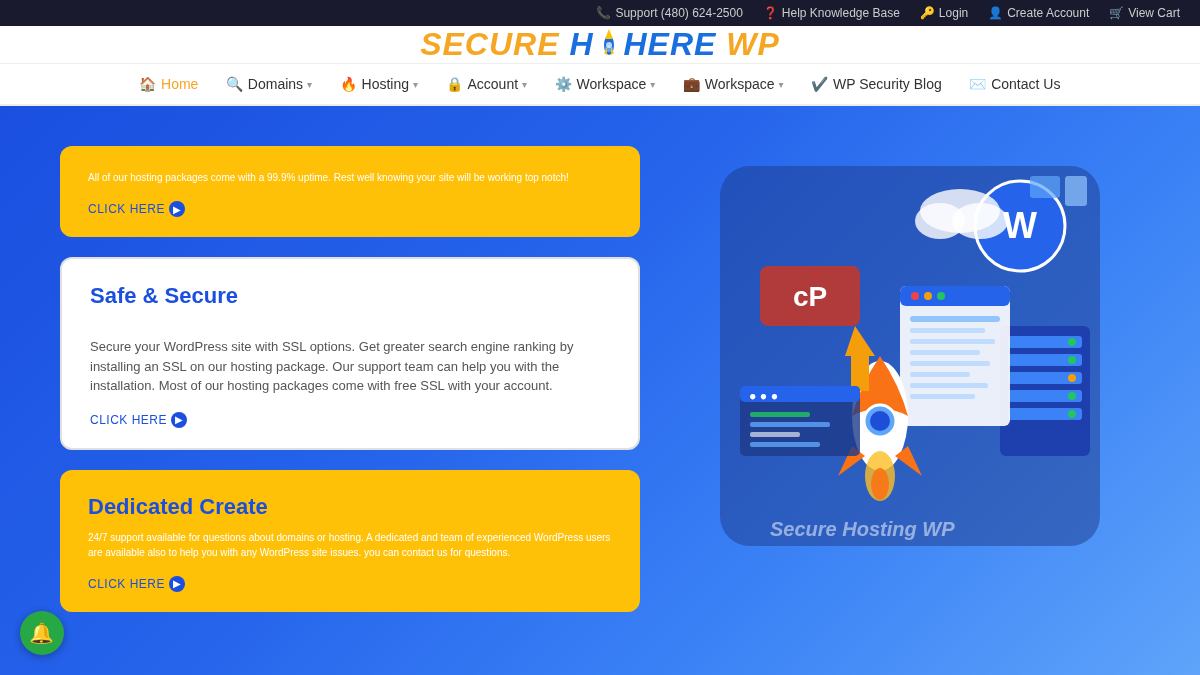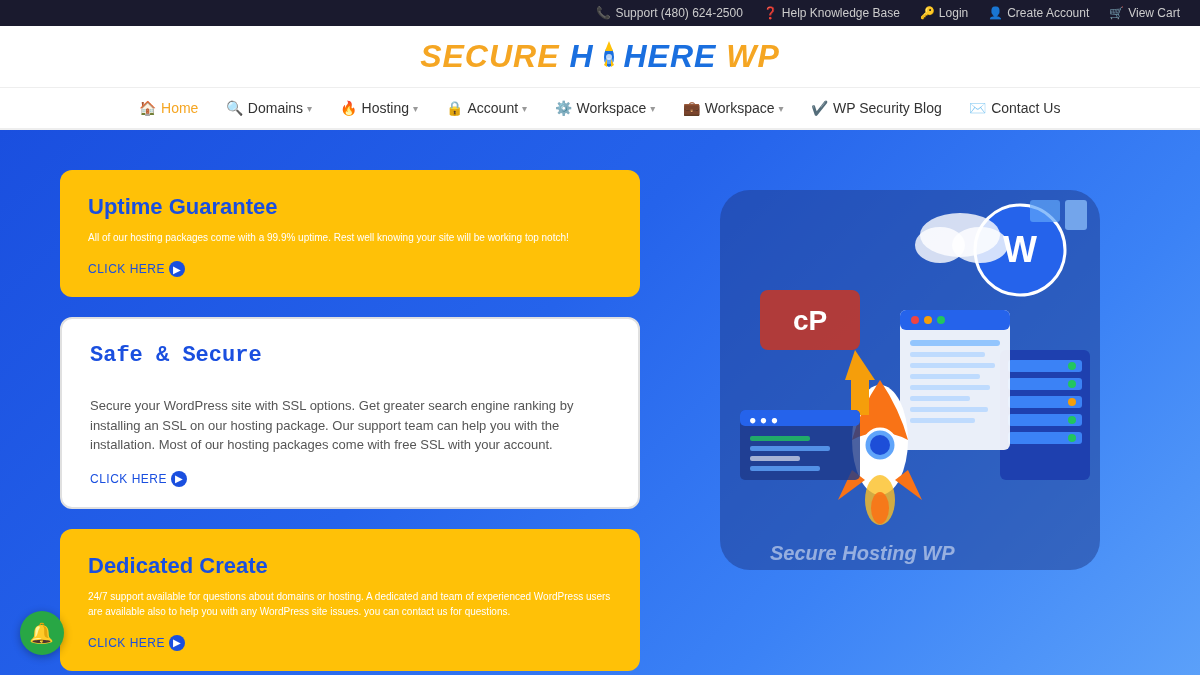--- a/index.html
+++ b/index.html
@@ -14,21 +14,21 @@
       display: flex;
       justify-content: flex-end;
       gap: 20px;
       align-items: center;
     }
     .top-bar a { color: #ccc; text-decoration: none; display: flex; align-items: center; gap: 4px; }
 
     
     .header {
       background: #fff;
-      padding: 12px 20px;
+      padding: 0 20px;
       display: flex;
       justify-content: center;
       align-items: center;
       border-bottom: 1px solid #eee;
     }
     .logo {
       font-size: 32px;
       font-weight: 900;
       letter-spacing: 1px;
       display: flex;
@@ -114,21 +114,20 @@
       background: #fff;
       border-radius: 12px;
       padding: 24px 28px 20px 28px;
       border: 2px solid #e0e0e0;
     }
     .card-white h2 {
       color: #1a4fdf;
       font-size: 22px;
       font-weight: 700;
       margin-bottom: 10px;
-      font-family: Liberation Mono, monospace;
     }
     .card-white p {
       color: #555;
       font-size: 13px;
       line-height: 1.5;
       margin-bottom: 14px;
       margin-top: 28px;
     }
 
     .click-here {
@@ -274,21 +273,20 @@
   </a>
 </nav>
 
 <div class="hero">
 
   <div class="hero-content">
 
     <div class="hero-cards">
 
       <div class="card-yellow">
-        <h2>Uptime Guarantee</h2>
         <p>All of our hosting packages come with a 99.9% uptime. Rest well knowing your site will be working top notch!</p>
         <a href="#" class="click-here">
           <span>CLICK HERE</span>
           <span class="arrow-circle">▶</span>
         </a>
       </div>
 
       <div class="card-white">
         <h2>Safe &amp; Secure</h2>
         <p>Secure your WordPress site with SSL options. Get greater search engine ranking by installing an SSL on our hosting package. Our support team can help you with the installation. Most of our hosting packages come with free SSL with your account.</p>

